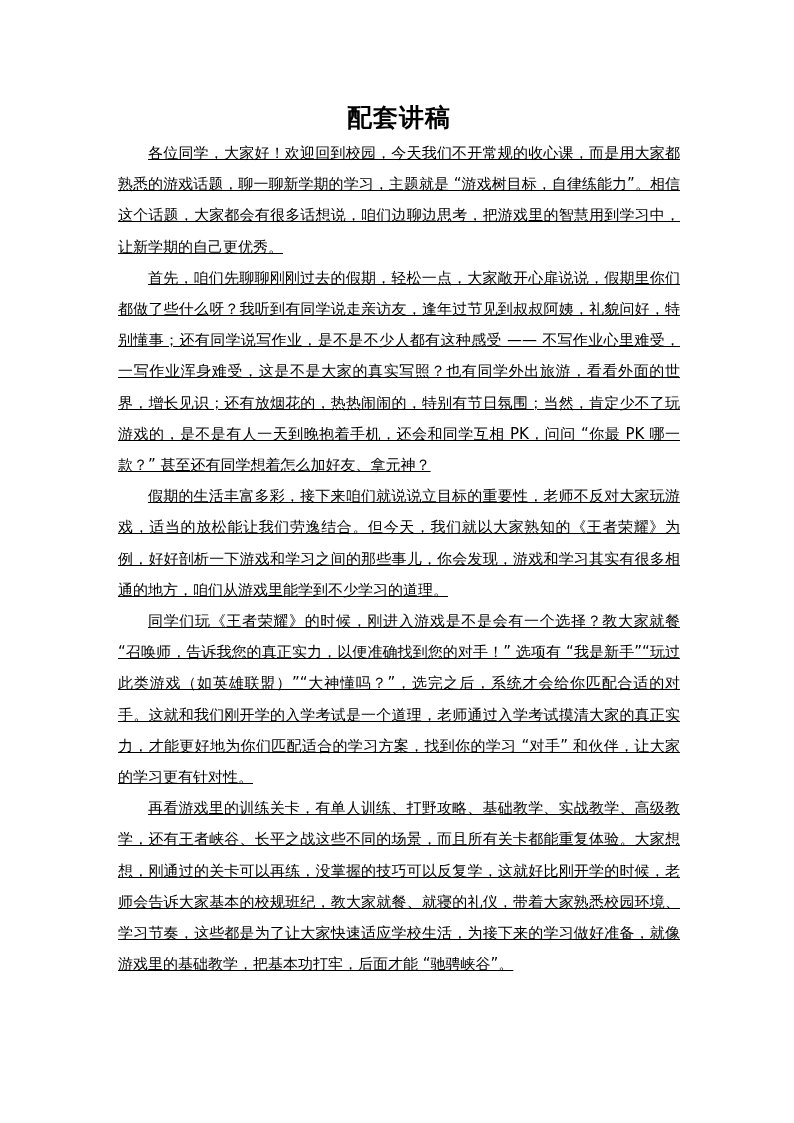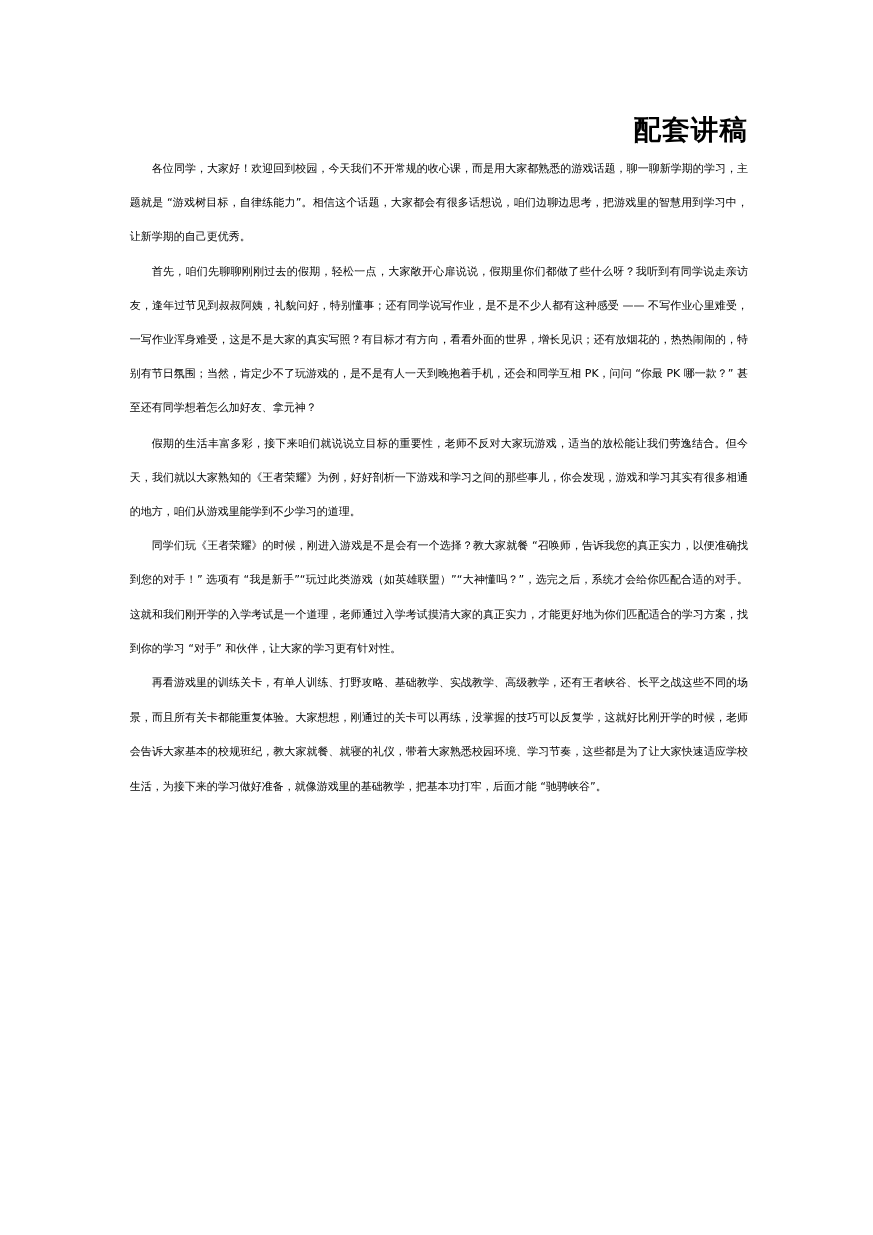--- a/index.html
+++ b/index.html
@@ -1,26 +1,26 @@
 <!DOCTYPE html>
 <html><head>
 <meta charset="utf-8">
 <style>
   html, body { margin: 0; padding: 0; background: #ffffff; }
   body { width: 794px; height: 1123px; position: relative; overflow: hidden;
          font-family: "DejaVu Sans", "Liberation Sans", sans-serif; color: #000; }
   .page { position: absolute; left: 118px; top: 100px; width: 562px; }
-  .title { text-align: right; font-size: 25px; font-weight: bold; line-height: 36px;
+  .title { text-align: center; font-size: 25px; font-weight: bold; line-height: 36px;
            height: 36px; margin: 0 0 2px 0; letter-spacing: 1px; }
-  .para { font-size: 10px; line-height: 31.2px; text-indent: 2em; margin: 0;
-          text-align: justify; word-break: break-all; }
+  .para { font-size: 15px; line-height: 31.2px; text-indent: 2em; margin: 0;
+          text-align: justify; word-break: break-all; text-decoration: underline; }
 </style>
 </head>
 <body>
 
 <div class="page">
   <h1 class="title">配套讲稿</h1>
   <p class="para">各位同学，大家好！欢迎回到校园，今天我们不开常规的收心课，而是用大家都熟悉的游戏话题，聊一聊新学期的学习，主题就是 “游戏树目标，自律练能力”。相信这个话题，大家都会有很多话想说，咱们边聊边思考，把游戏里的智慧用到学习中，让新学期的自己更优秀。</p>
-  <p class="para">首先，咱们先聊聊刚刚过去的假期，轻松一点，大家敞开心扉说说，假期里你们都做了些什么呀？我听到有同学说走亲访友，逢年过节见到叔叔阿姨，礼貌问好，特别懂事；还有同学说写作业，是不是不少人都有这种感受 —— 不写作业心里难受，一写作业浑身难受，这是不是大家的真实写照？有目标才有方向，看看外面的世界，增长见识；还有放烟花的，热热闹闹的，特别有节日氛围；当然，肯定少不了玩游戏的，是不是有人一天到晚抱着手机，还会和同学互相 PK，问问 “你最 PK 哪一款？” 甚至还有同学想着怎么加好友、拿元神？</p>
+  <p class="para">首先，咱们先聊聊刚刚过去的假期，轻松一点，大家敞开心扉说说，假期里你们都做了些什么呀？我听到有同学说走亲访友，逢年过节见到叔叔阿姨，礼貌问好，特别懂事；还有同学说写作业，是不是不少人都有这种感受 —— 不写作业心里难受，一写作业浑身难受，这是不是大家的真实写照？也有同学外出旅游，看看外面的世界，增长见识；还有放烟花的，热热闹闹的，特别有节日氛围；当然，肯定少不了玩游戏的，是不是有人一天到晚抱着手机，还会和同学互相 PK，问问 “你最 PK 哪一款？” 甚至还有同学想着怎么加好友、拿元神？</p>
   <p class="para">假期的生活丰富多彩，接下来咱们就说说立目标的重要性，老师不反对大家玩游戏，适当的放松能让我们劳逸结合。但今天，我们就以大家熟知的《王者荣耀》为例，好好剖析一下游戏和学习之间的那些事儿，你会发现，游戏和学习其实有很多相通的地方，咱们从游戏里能学到不少学习的道理。</p>
   <p class="para">同学们玩《王者荣耀》的时候，刚进入游戏是不是会有一个选择？教大家就餐 “召唤师，告诉我您的真正实力，以便准确找到您的对手！” 选项有 “我是新手”“玩过此类游戏（如英雄联盟）”“大神懂吗？”，选完之后，系统才会给你匹配合适的对手。这就和我们刚开学的入学考试是一个道理，老师通过入学考试摸清大家的真正实力，才能更好地为你们匹配适合的学习方案，找到你的学习 “对手” 和伙伴，让大家的学习更有针对性。</p>
   <p class="para">再看游戏里的训练关卡，有单人训练、打野攻略、基础教学、实战教学、高级教学，还有王者峡谷、长平之战这些不同的场景，而且所有关卡都能重复体验。大家想想，刚通过的关卡可以再练，没掌握的技巧可以反复学，这就好比刚开学的时候，老师会告诉大家基本的校规班纪，教大家就餐、就寝的礼仪，带着大家熟悉校园环境、学习节奏，这些都是为了让大家快速适应学校生活，为接下来的学习做好准备，就像游戏里的基础教学，把基本功打牢，后面才能 “驰骋峡谷”。</p>
 </div>
 
 </body></html>

